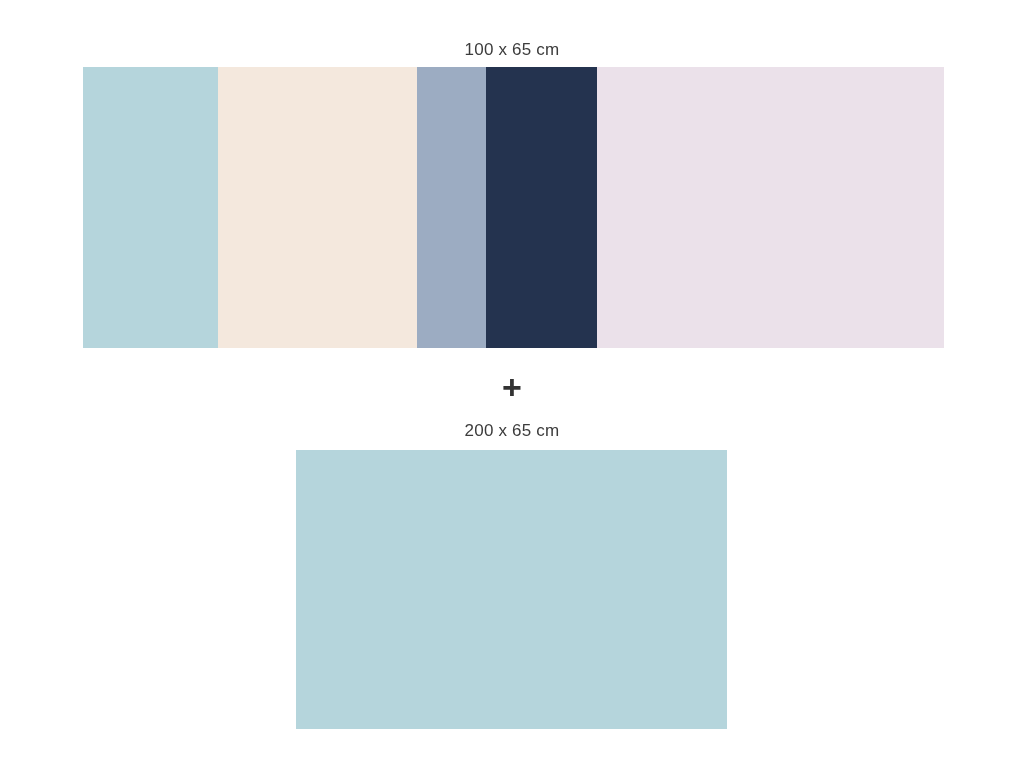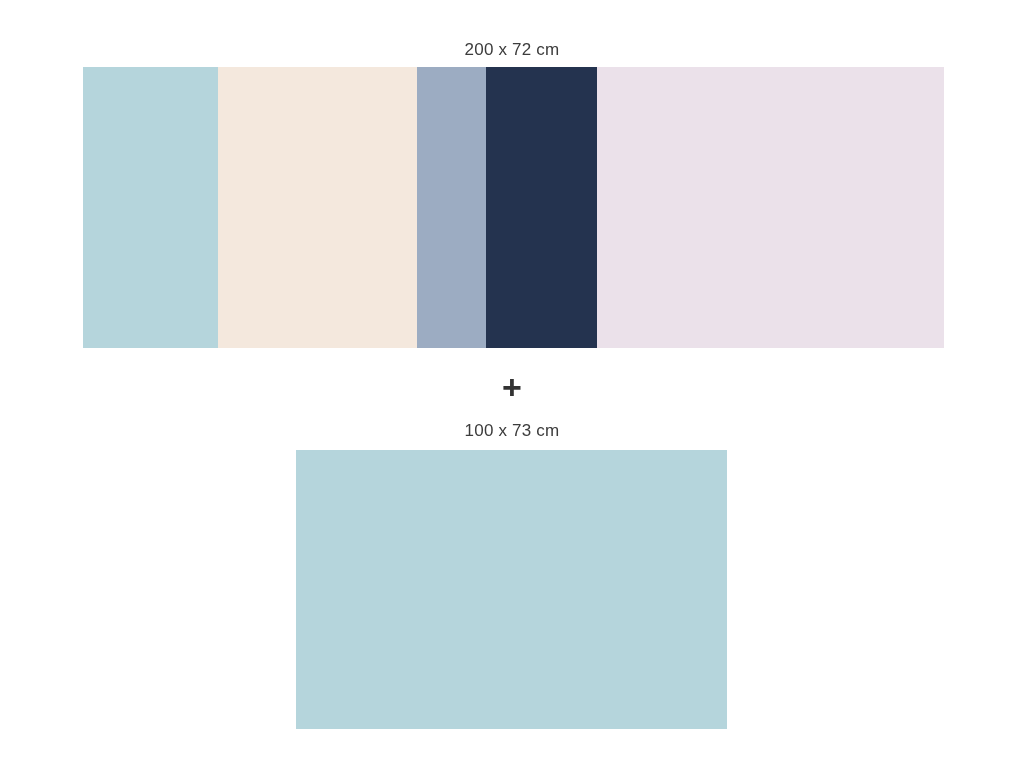--- a/index.html
+++ b/index.html
@@ -77,31 +77,31 @@
     top: 450px;
     width: 431px;
     height: 279px;
   }
 </style>
 </head>
 <body style="background: rgb(255, 255, 255);">
 
 <div id="stage">
 
-  <div class="dim-label" id="label-top">200 x 72 cm</div>
+  <div class="dim-label" id="label-top">100 x 65 cm</div>
 
   <div id="panel-top">
       <div class="stripe" style="background: rgb(181, 213, 220); width: 135px;"></div>
       <div class="stripe" style="background: rgb(244, 232, 221); width: 199px;"></div>
       <div class="stripe" style="background: rgb(156, 172, 194); width: 69px;"></div>
       <div class="stripe" style="background: rgb(36, 51, 79); width: 111px;"></div>
       <div class="stripe" style="background: rgb(235, 225, 234); width: 347px;"></div>
     </div>
 
   <div id="plus-separator">+</div>
 
-  <div class="dim-label" id="label-bottom">100 x 73 cm</div>
+  <div class="dim-label" id="label-bottom">200 x 65 cm</div>
 
   <div id="panel-bottom">
       <div class="stripe" style="background: rgb(181, 213, 220); width: 431px;"></div>
     </div>
 
 </div>
 
 </body></html>

